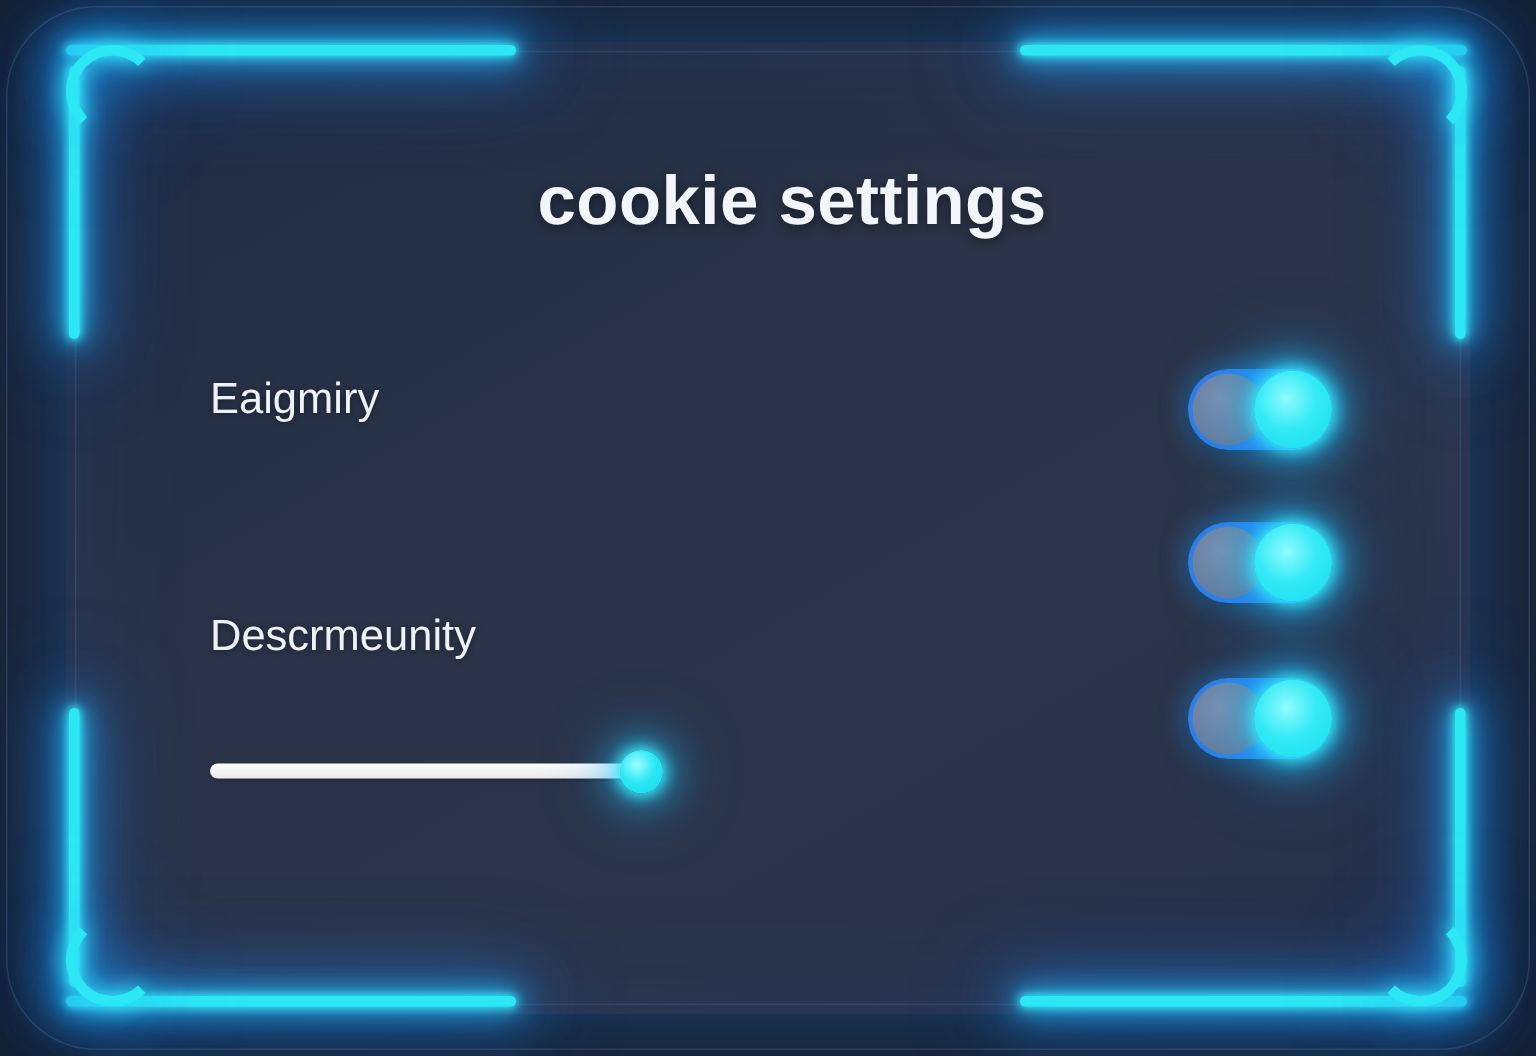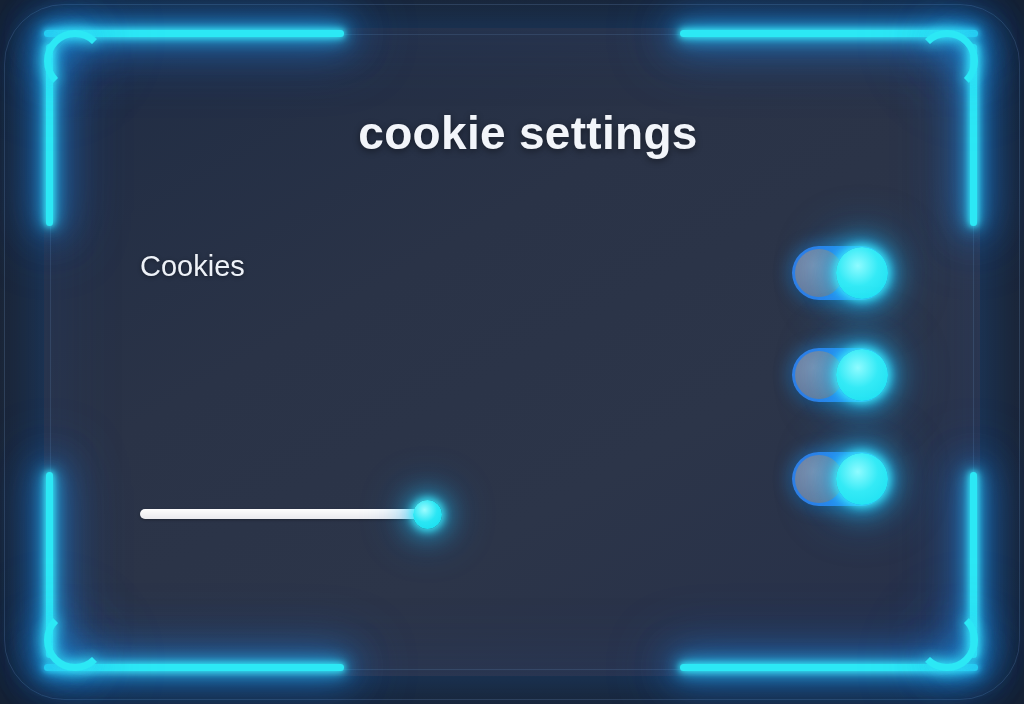--- a/index.html
+++ b/index.html
@@ -209,21 +209,22 @@
     <div class="neon-corner nc-tl"></div>
     <div class="neon-corner nc-tr"></div>
     <div class="neon-corner nc-bl"></div>
     <div class="neon-corner nc-br"></div>
   </div>
 
   <div class="content">
 
     <div class="title">cookie settings</div>
 
-    <div class="row-label lbl-0">Cookies</div>
+    <div class="row-label lbl-0">Eaigmiry</div>
+    <div class="row-label lbl-2">Descrmeunity</div>
 
     <div class="toggle tg-0" role="switch" aria-checked="true">
       <div class="tg-off"></div>
       <div class="tg-knob"></div>
     </div>
 
     <div class="toggle tg-1" role="switch" aria-checked="true">
       <div class="tg-off"></div>
       <div class="tg-knob"></div>
     </div>

